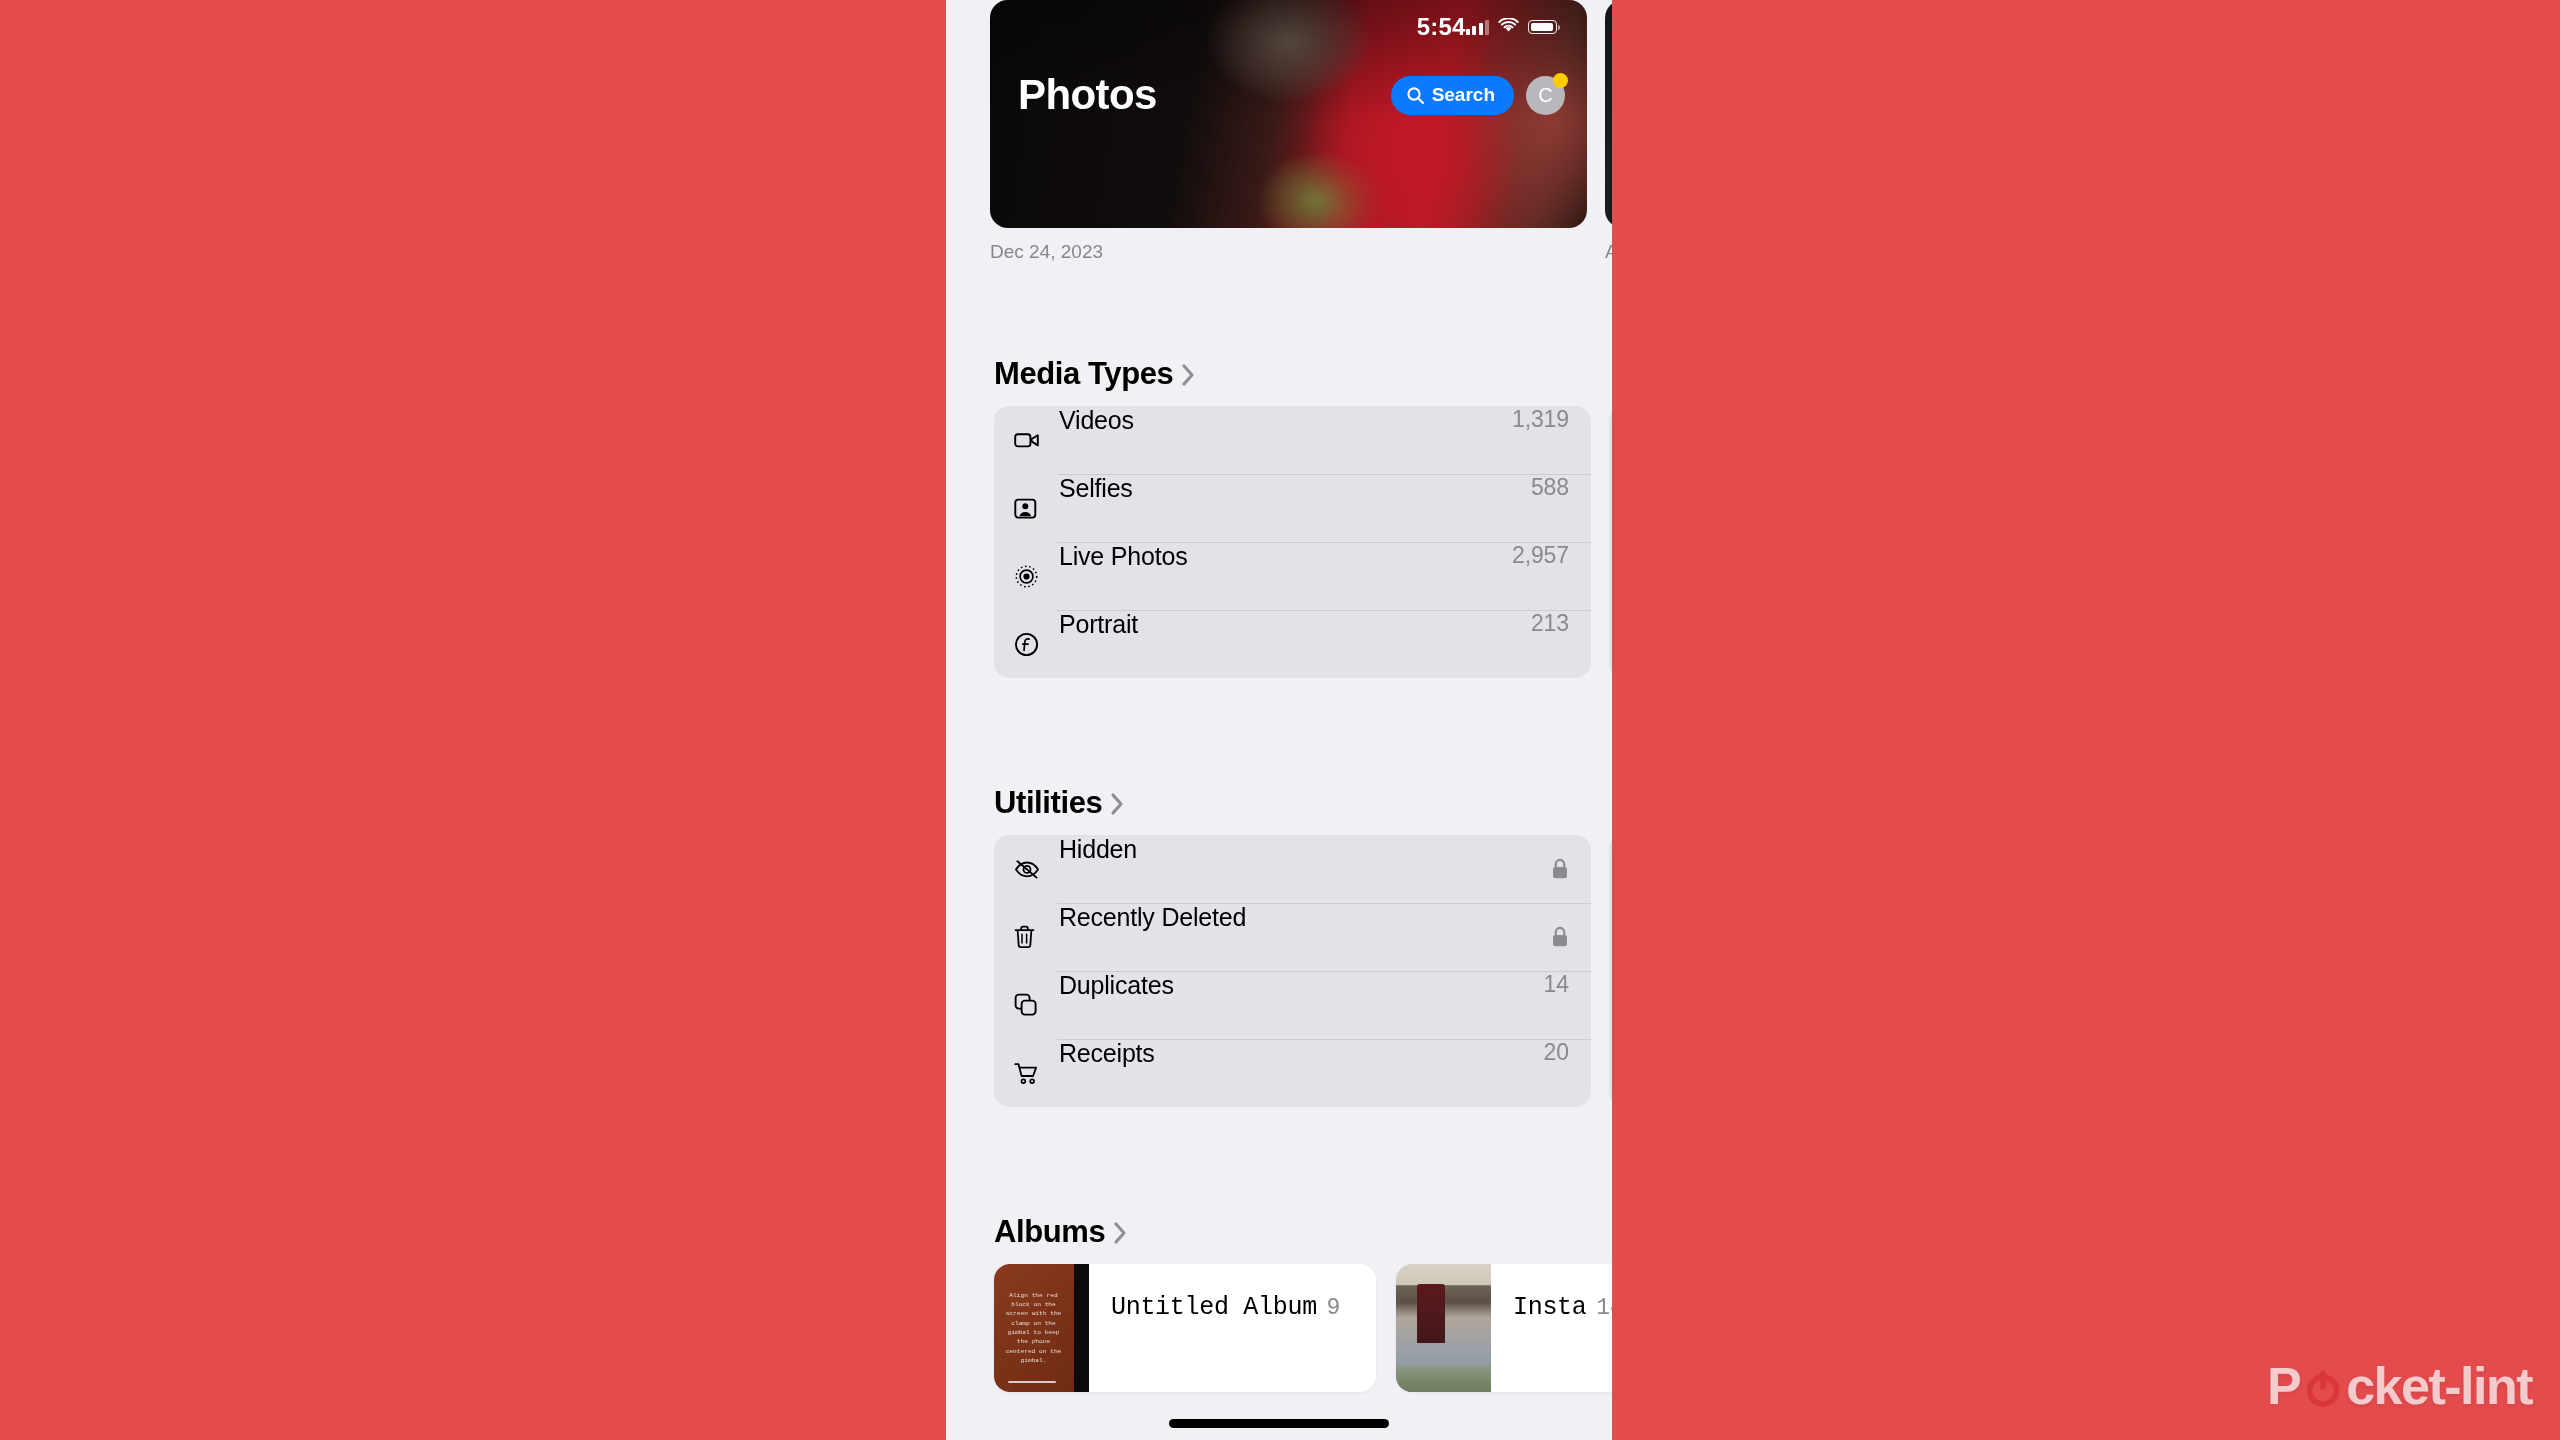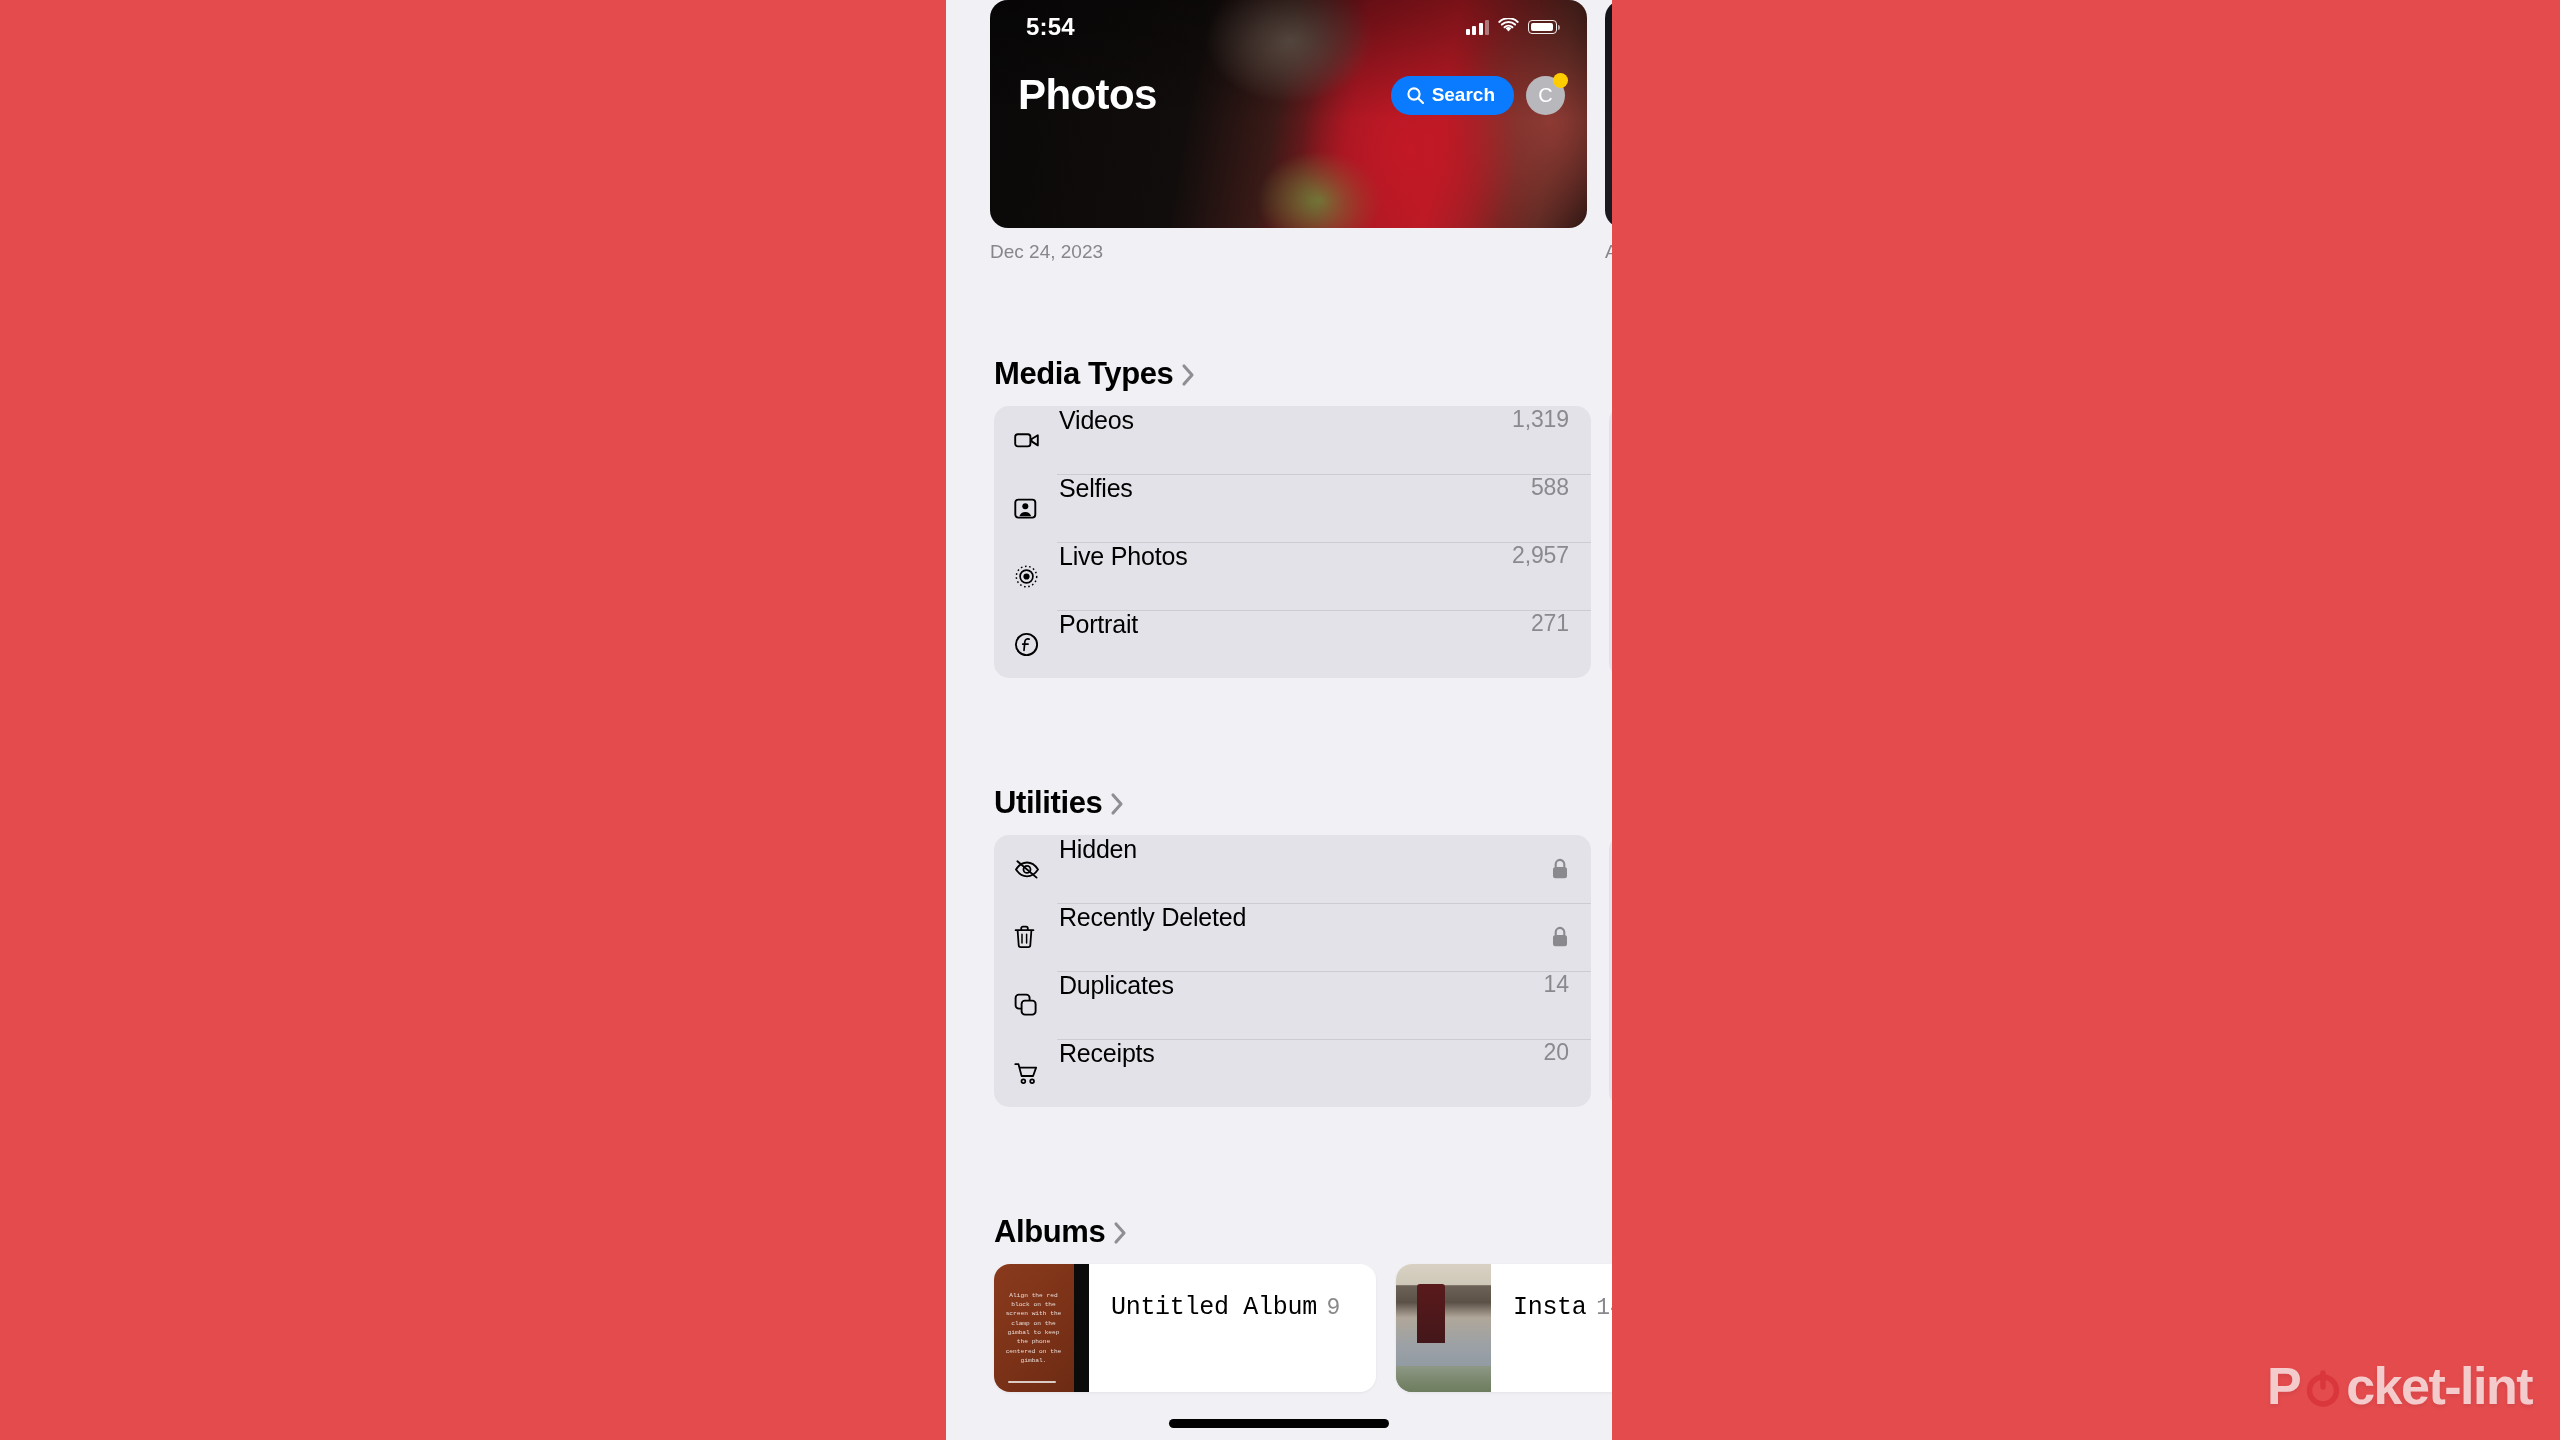--- a/index.html
+++ b/index.html
@@ -73,22 +73,22 @@
     pointer-events: none;
   }
 
   
   .status-bar {
     position: absolute;
     left: 0; right: 0; top: 0;
     height: 54px;
     display: flex;
     align-items: center;
-    justify-content: space-between;
-    padding: 0 30px 0 36px;
+    justify-content: flex-end;
+    padding: 0 30px 0 46px;
     z-index: 6;
   }
   .status-time {
     color: #ffffff;
     font-size: 24px;
     font-weight: bold;
     letter-spacing: 0.2px;
   }
   .status-right {
     display: flex;
@@ -513,21 +513,21 @@
         </div>
 
         <div class="list-row">
           <span class="row-icon">
             <svg width="25" height="25" viewBox="0 0 25 25" fill="none">
               <circle cx="12.5" cy="12.5" r="10.6" stroke="#000" stroke-width="1.9"></circle>
               <path d="M15.2 7.1 c-2.5-0.7-4.2 0.5-4.4 2.9 l-0.2 2.1 m-1.9 0 h5.4 m-3.5 0 l-0.6 6.3" stroke="#000" stroke-width="1.7" stroke-linecap="round" stroke-linejoin="round" fill="none"></path>
             </svg>
           </span>
           <span class="row-label">Portrait</span>
-          <span class="row-value">271</span>
+          <span class="row-value">213</span>
         </div>
 
       </div>
       <div class="list-card ghost" style="height:272px"></div>
     </div>
   </div>
 
   <div class="section" style="top:787px">
     <div class="section-head">
       <span class="section-title">Utilities</span>

